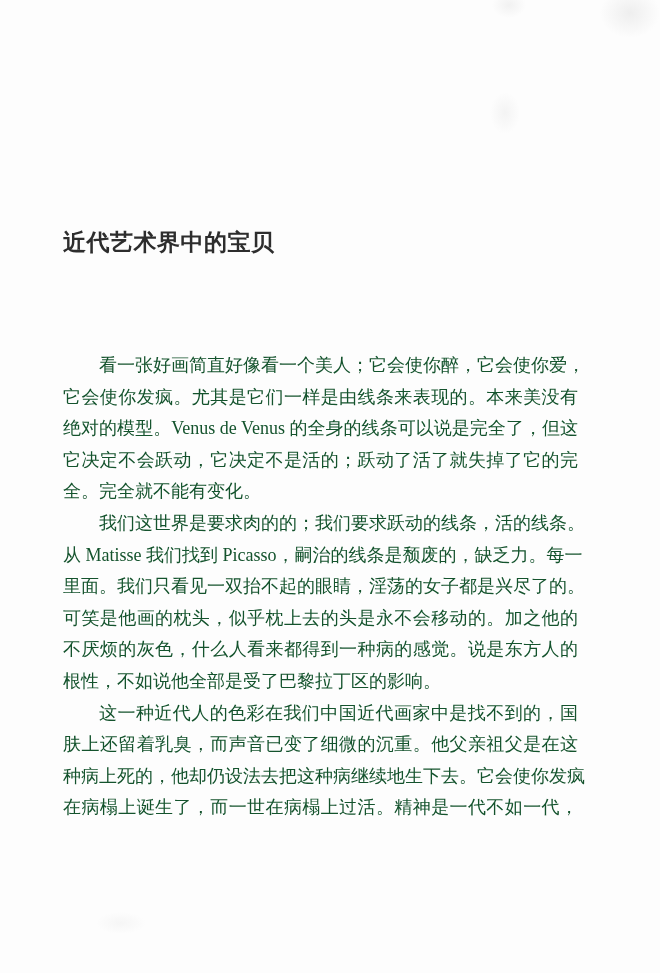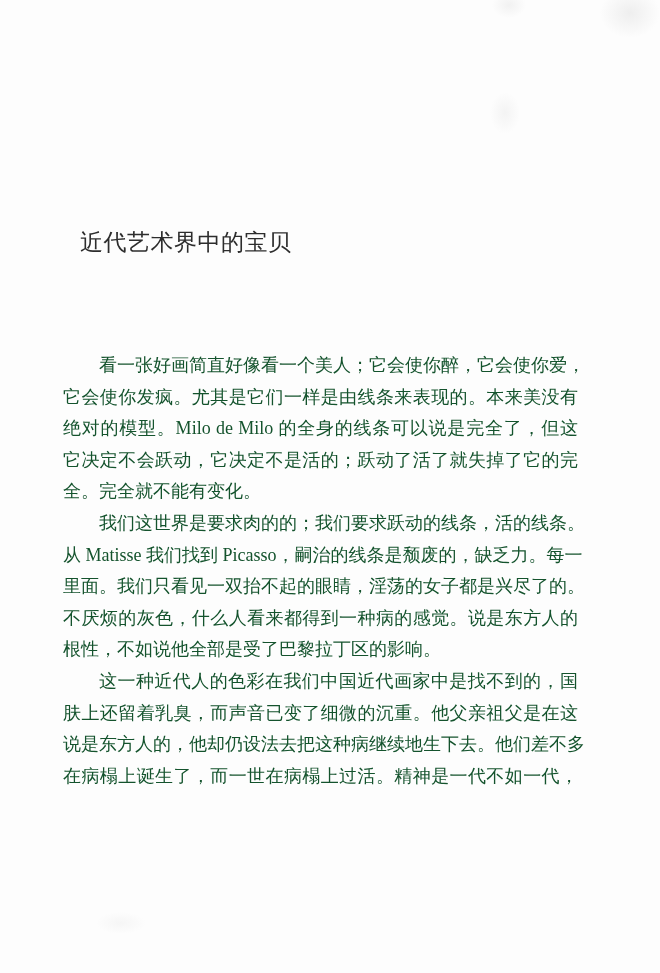--- a/index.html
+++ b/index.html
@@ -11,25 +11,25 @@
     position: relative;
     width: 660px;
     height: 973px;
     margin: 0 auto;
     background: #fdfdfd;
     overflow: hidden;
     font-family: "Liberation Serif", "DejaVu Serif", serif;
   }
   .chapter-title {
     position: absolute;
-    left: 80px;
+    left: 63px;
     top: 228px;
     margin: 0;
     font-size: 23px;
-    font-weight: normal;
+    font-weight: bold;
     letter-spacing: 0.5px;
     color: #2d2d2d;
     line-height: 1.3;
   }
   .body-text {
     position: absolute;
     left: 63px;
     top: 350px;
     width: 515px;
     font-size: 18px;
@@ -76,31 +76,32 @@
   <div class="artifact artifact-2"></div>
   <div class="artifact artifact-3"></div>
   <div class="artifact artifact-4"></div>
 
   <h1 class="chapter-title">近代艺术界中的宝贝</h1>
 
   <div class="body-text">
     <div class="paragraph">
         <div class="line">看一张好画简直好像看一个美人；它会使你醉，它会使你爱，</div>
         <div class="line">它会使你发疯。尤其是它们一样是由线条来表现的。本来美没有</div>
-        <div class="line">绝对的模型。Milo de Milo 的全身的线条可以说是完全了，但这</div>
+        <div class="line">绝对的模型。Venus de Venus 的全身的线条可以说是完全了，但这</div>
         <div class="line">它决定不会跃动，它决定不是活的；跃动了活了就失掉了它的完</div>
         <div class="line">全。完全就不能有变化。</div>
       </div>
     <div class="paragraph">
         <div class="line">我们这世界是要求肉的的；我们要求跃动的线条，活的线条。</div>
         <div class="line">从 Matisse 我们找到 Picasso，嗣治的线条是颓废的，缺乏力。每一</div>
         <div class="line">里面。我们只看见一双抬不起的眼睛，淫荡的女子都是兴尽了的。</div>
+        <div class="line">可笑是他画的枕头，似乎枕上去的头是永不会移动的。加之他的</div>
         <div class="line">不厌烦的灰色，什么人看来都得到一种病的感觉。说是东方人的</div>
         <div class="line">根性，不如说他全部是受了巴黎拉丁区的影响。</div>
       </div>
     <div class="paragraph continued">
         <div class="line">这一种近代人的色彩在我们中国近代画家中是找不到的，国</div>
         <div class="line">肤上还留着乳臭，而声音已变了细微的沉重。他父亲祖父是在这</div>
-        <div class="line">说是东方人的，他却仍设法去把这种病继续地生下去。他们差不多</div>
+        <div class="line">种病上死的，他却仍设法去把这种病继续地生下去。它会使你发疯</div>
         <div class="line">在病榻上诞生了，而一世在病榻上过活。精神是一代不如一代，</div>
       </div>
   </div>
 </div>
 
 </body></html>

